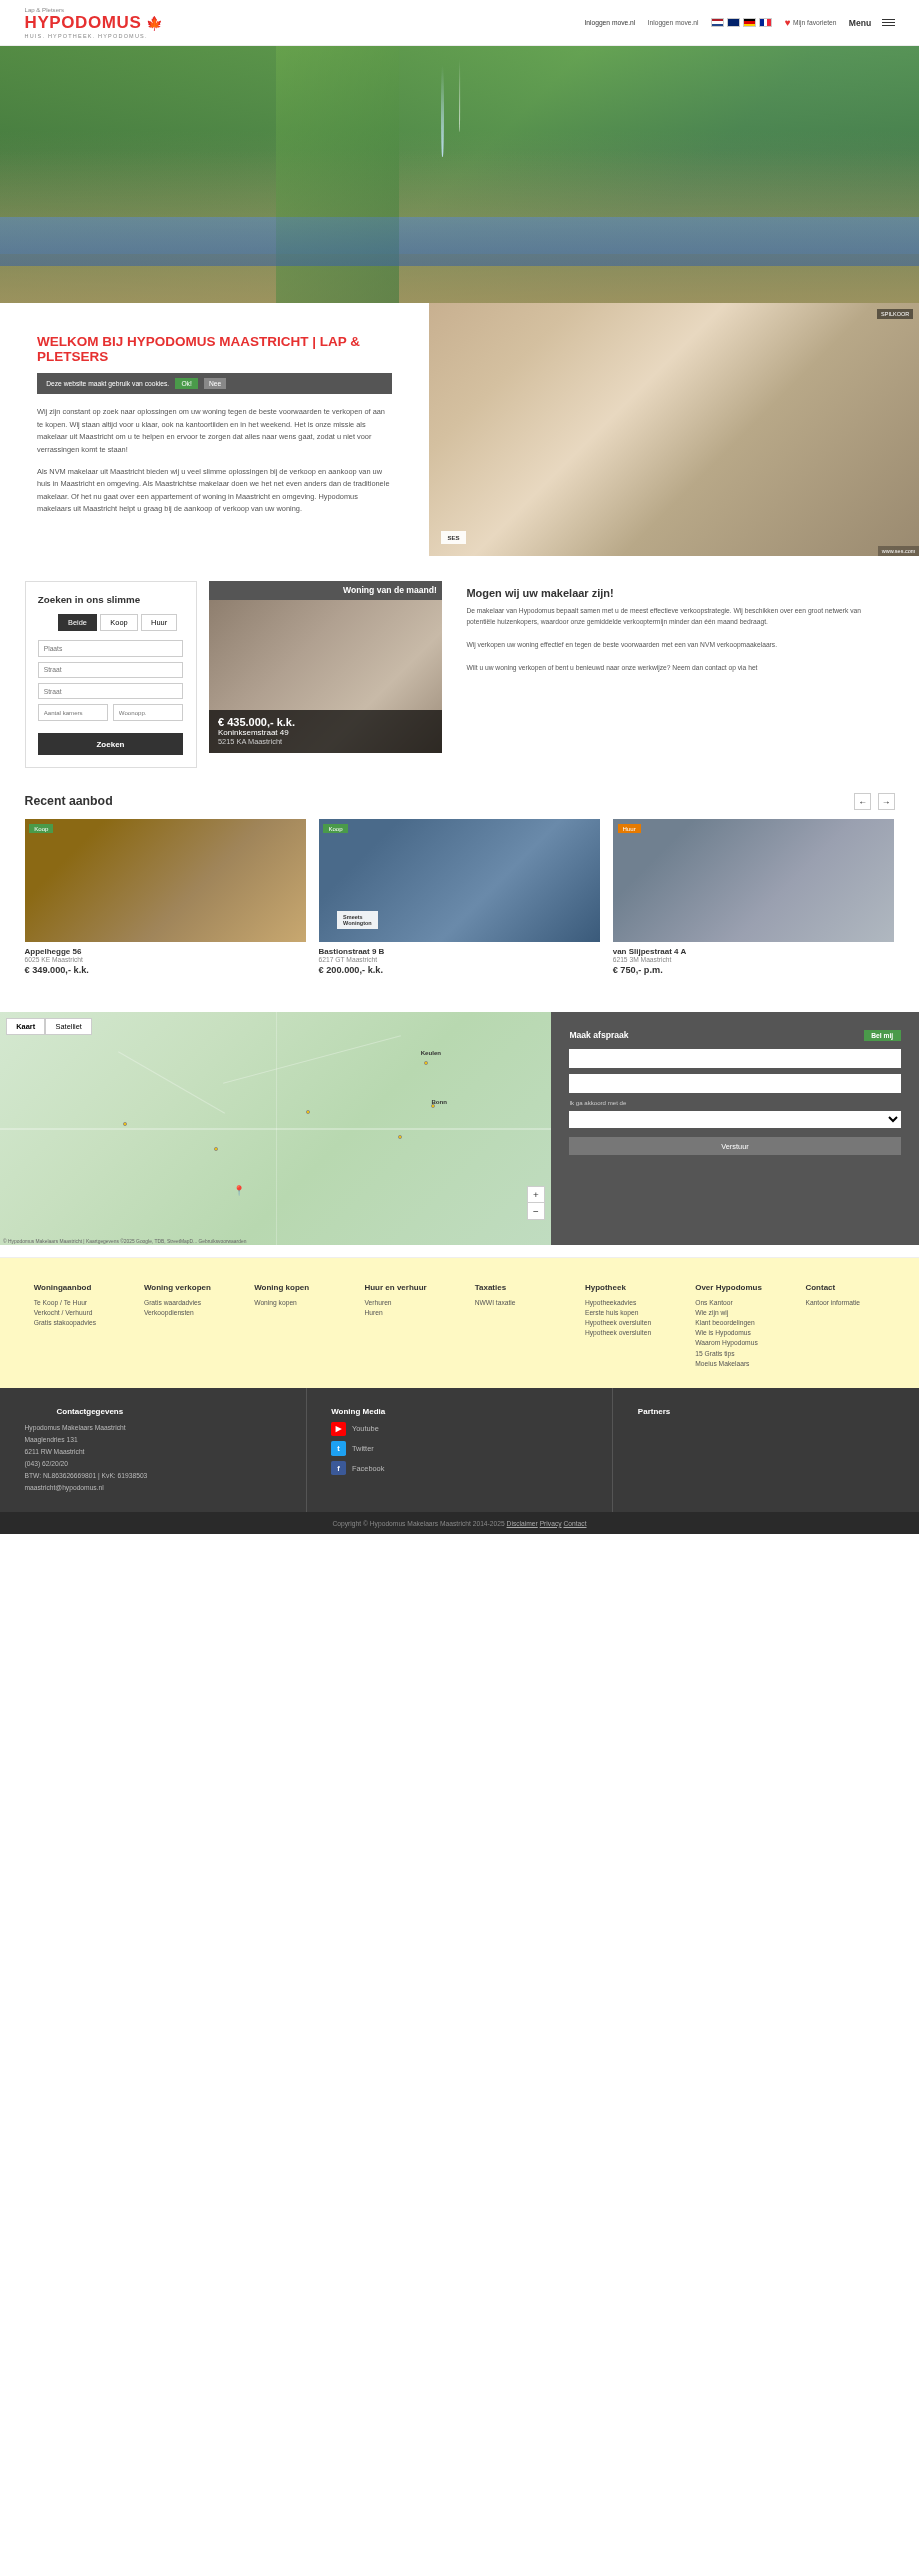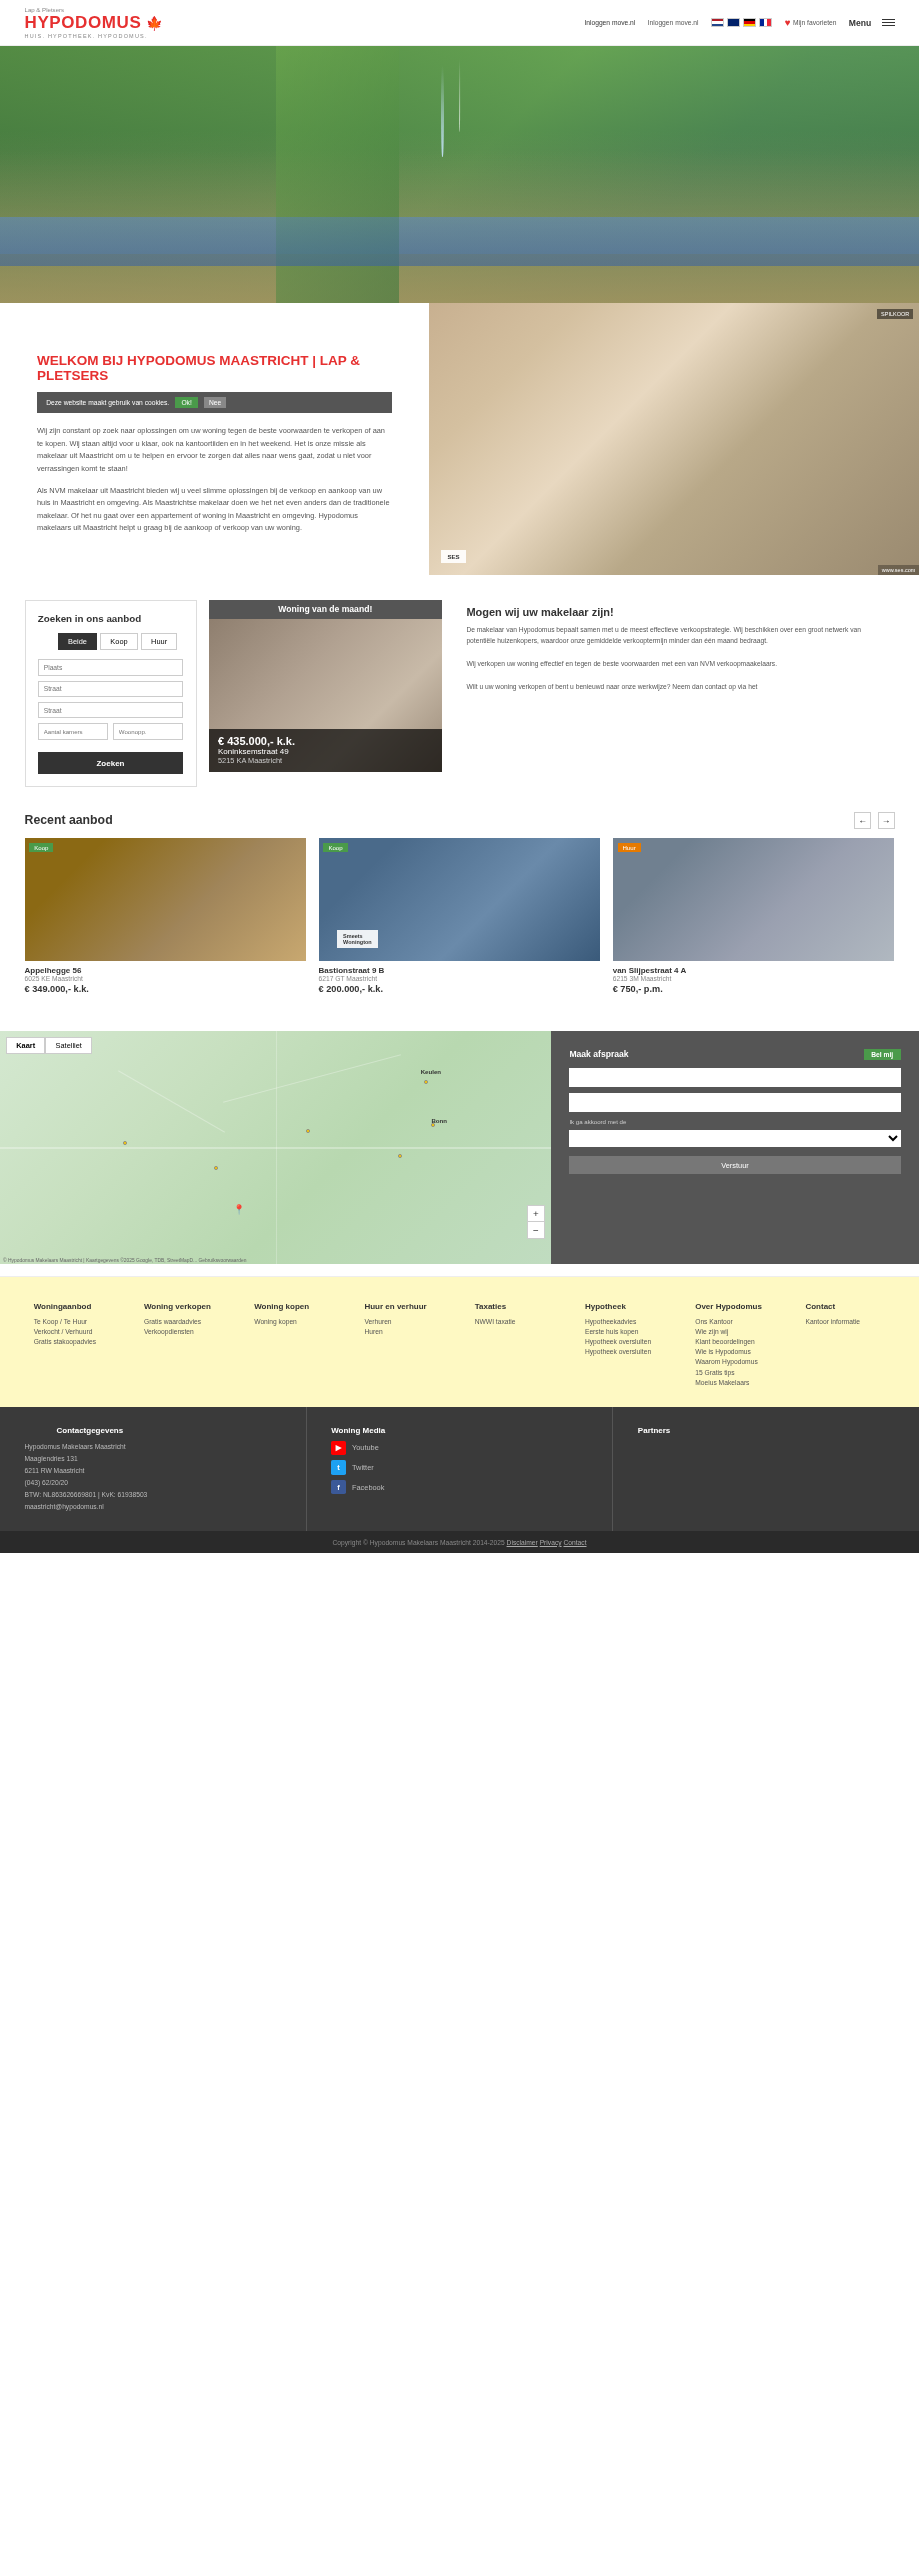--- a/index.html
+++ b/index.html
@@ -27,21 +27,21 @@
 
     
     .hero { width: 100%; height: 257px; background: linear-gradient(135deg, #2d5a27 0%, #4a8040 30%, #6aaa5a 50%, #3d7a6a 70%, #2d6a5a 100%); position: relative; overflow: hidden; }
     .hero-inner { width: 100%; height: 100%; background: linear-gradient(to bottom, rgba(100,160,80,0.7) 0%, rgba(50,100,60,0.8) 100%); display: flex; align-items: flex-end; }
     .hero-castle { position: absolute; bottom: 0; left: 0; right: 0; height: 172px; background: linear-gradient(to bottom, transparent 0%, rgba(180,160,120,0.3) 60%, rgba(160,140,100,0.6) 100%); }
     .hero-fountain { position: absolute; top: 12.3px; left: 50%; transform: translateX(-50%); width: 1.8px; height: 74px; background: linear-gradient(to top, rgba(255,255,255,0.8), transparent); border-radius: 50%; }
     .hero-water { position: absolute; bottom: 49px; left: 0; right: 0; height: 37px; background: linear-gradient(to bottom, rgba(100,160,200,0.5), rgba(80,140,180,0.7)); }
 
     
     .welcome-section { display: flex; gap: 0; margin: 0; }
-    .welcome-left { flex: 0 0 429px; padding: 31px 37px; margin-top: 19px; }
+    .welcome-left { flex: 0 0 429px; padding: 31px 37px; }
     .welcome-title { font-size: 13.5px; font-weight: bold; color: #333; margin-bottom: 9.2px; }
     .welcome-title span { color: #e63030; }
     .cookie-bar { background: #555; color: #fff; padding: 4.9px 9.2px; font-size: 6.7px; margin-bottom: 12.3px; display: flex; align-items: center; gap: 6.1px; }
     .cookie-btn { background: #4a9a4a; color: #fff; border: none; padding: 1.8px 6.1px; cursor: pointer; font-size: 6.7px; }
     .cookie-close { background: #888; color: #fff; border: none; padding: 1.8px 4.9px; cursor: pointer; font-size: 6.7px; }
     .welcome-text { font-size: 7.4px; line-height: 1.7; color: #555; margin-bottom: 9.2px; }
     .welcome-right { flex: 1; background: #f0f0f0; position: relative; overflow: hidden; min-height: 214px; }
     .promo-img { width: 100%; height: 100%; background: linear-gradient(135deg, #8B7355 0%, #A0876A 40%, #6B8A7A 70%, #5A7A6A 100%); }
 
     
@@ -53,21 +53,21 @@
     .tab.active { background: #333; color: #fff; border-color: #333; }
     .form-field { margin-bottom: 4.9px; }
     .form-field input, .form-field select { width: 100%; padding: 3.7px 4.9px; border: 0.6px solid #ccc; font-size: 6.7px; }
     .form-row { display: flex; gap: 4.9px; margin-bottom: 4.9px; }
     .form-row .form-field { flex: 1; }
     .search-btn { width: 100%; background: #333; color: #fff; border: none; padding: 6.1px; cursor: pointer; font-size: 8px; font-weight: bold; margin-top: 3.1px; }
 
     
     .featured-property { flex: 0 0 233px; position: relative; margin: 0 12.3px; }
     .featured-img { width: 100%; height: 172px; background: linear-gradient(135deg, #8B7355 20%, #A09080 60%, #C8C0B0 100%); position: relative; overflow: hidden; }
-    .featured-label { position: absolute; top: 0; left: 0; right: 0; background: #555; color: #fff; text-align: center; padding: 4.9px; font-size: 8.6px; font-weight: bold; }
+    .featured-label { position: absolute; top: 0; left: 0; right: 0; background: #555; color: #fff; text-align: right; padding: 4.9px; font-size: 8.6px; font-weight: bold; }
     .featured-info { background: rgba(0,0,0,0.7); position: absolute; bottom: 0; left: 0; right: 0; padding: 6.1px 9.2px; color: #fff; }
     .featured-price { font-size: 11px; font-weight: bold; }
     .featured-street { font-size: 8px; }
     .featured-city { font-size: 7.4px; color: #ccc; }
 
     
     .makelaar-box { flex: 1; padding: 6.1px 12.3px; }
     .makelaar-title { font-size: 11px; font-weight: bold; margin-bottom: 6.1px; }
     .makelaar-text { font-size: 6.7px; line-height: 1.7; color: #555; }
 
@@ -207,21 +207,21 @@
       <div style="position:absolute; top:6.1px; right:6.1px; background:rgba(0,0,0,0.5); color:#fff; font-size:5.5px; padding:1.8px 3.7px;">SPILKOOR</div>
       <div style="position:absolute; bottom:12.3px; left:12.3px; background:rgba(255,255,255,0.9); padding:3.1px 6.1px; font-size:6.1px; font-weight:bold; color:#333;">SES</div>
       <div style="position:absolute; bottom:0; right:0; background:rgba(0,0,0,0.3); padding:1.8px 3.7px; font-size:5.5px; color:#fff;">www.ses.com</div>
     </div>
   </div>
 </div>
 
 <div class="middle-section">
 
   <div class="search-box">
-    <h3 class="search-title">Zoeken in ons aanbod</h3>
+    <h3 class="search-title">Zoeken in ons slimme</h3>
     <div class="tab-row">
       <button class="tab active">Beide</button>
       <button class="tab">Koop</button>
       <button class="tab">Huur</button>
     </div>
     <div class="form-field">
       <input type="text" placeholder="Plaats" style="">
     </div>
     <div class="form-field">
       <input type="text" placeholder="Straat" style="">

